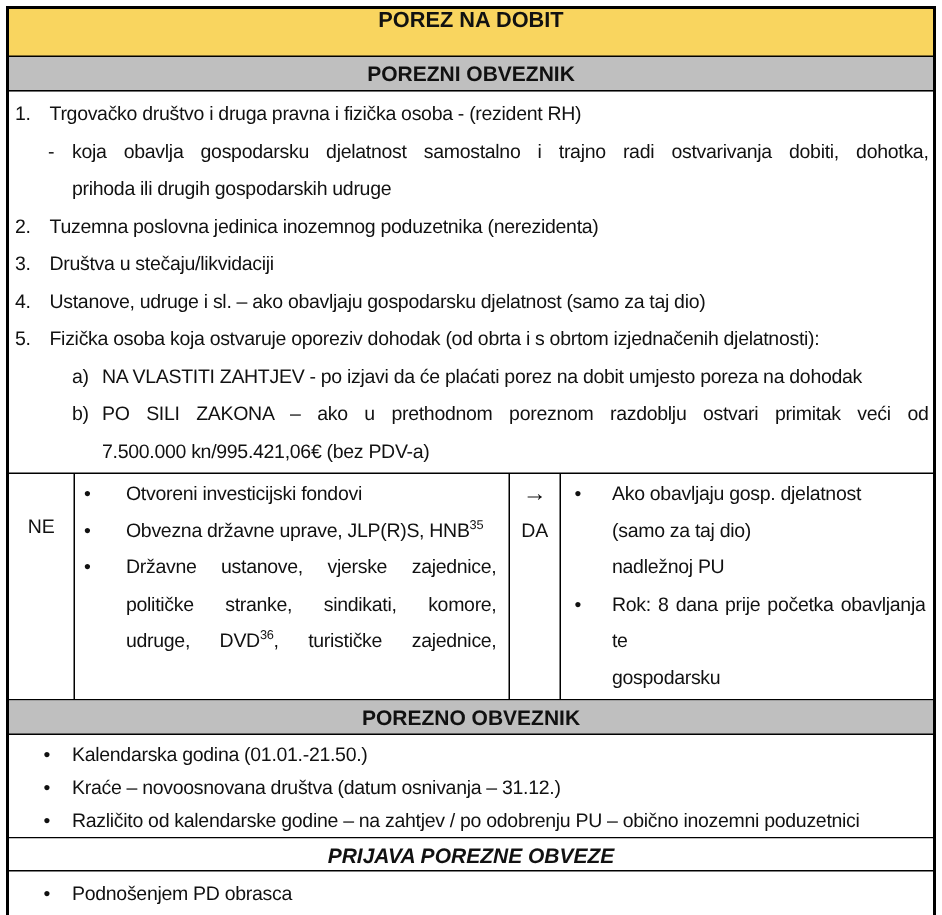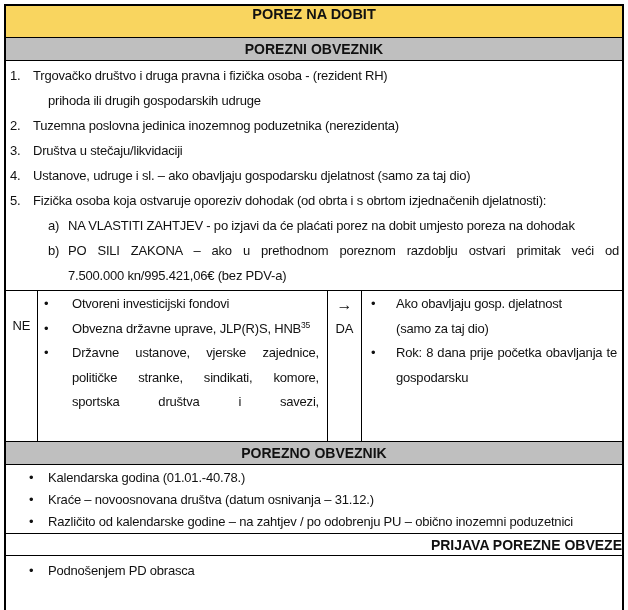--- a/index.html
+++ b/index.html
@@ -6,38 +6,38 @@
   body{width:628px;height:610px;overflow:hidden;
        font-family:"Liberation Sans","DejaVu Sans",sans-serif;color:#111;}
   .doc{margin:4px;width:616px;border:2px solid var(--border,#000);}
   .row{border-bottom:1px solid var(--border,#000);overflow:hidden;}
   .row:last-child{border-bottom:none;}
   
   .title{height:31px;background:var(--title_bg,#F9D55F);display:flex;align-items:flex-start;justify-content:center;
          font-weight:bold;font-size:14.5px;}
   .ghead{height:22px;background:var(--header_bg,#BFBFBF);display:flex;align-items:center;justify-content:center;
          font-weight:bold;font-size:14px;}
-  .whead{height:21px;background:#fff;display:flex;align-items:center;justify-content:flex-end;
-         font-weight:bold;font-size:14px;}
+  .whead{height:21px;background:#fff;display:flex;align-items:center;justify-content:center;
+         font-weight:bold;font-size:14px;font-style:italic;}
   
   .ln{position:relative;font-size:13px;letter-spacing:-0.2px;white-space:nowrap;overflow:hidden;}
   .ln .mk{position:absolute;top:0;}
   .j{text-align:justify;text-align-last:justify;white-space:normal;}
   sup{font-size:8.5px;vertical-align:super;line-height:0;}
   
   .obv{padding:2px 3px 2px 0;}
   .obv .ln{line-height:25px;}
   .lv1{padding-left:27px;} .lv1 .mk{left:4px;}
   .lv2{padding-left:42px;} .lv2 .mk{left:26px;}
   .lv3{padding-left:62px;} .lv3 .mk{left:42px;}
   
   .neda{display:flex;height:150px;}
   .neda .c{border-right:1px solid var(--border,#000);}
   .neda .c:last-child{border-right:none;}
-  .cne{width:32px;display:flex;justify-content:center;align-items:flex-start;padding-top:27px;
+  .cne{width:44px;display:flex;justify-content:center;align-items:flex-start;padding-top:27px;
        font-size:13px;box-sizing:border-box;}
   .cnb{width:281px;padding:1px 8px 0 0;box-sizing:content-box;}
   .cnb .ln{line-height:24.5px;padding-left:34px;}
   .cnb .ln .mk{left:6px;}
   .car{width:34px;display:flex;flex-direction:column;align-items:center;padding-top:2px;
        font-size:13px;box-sizing:border-box;line-height:24px;}
   .car .arr{font-size:16px;}
   .cdb{flex:1;padding:1px 5px 0 0;}
   .cdb .ln{line-height:24.5px;padding-left:34px;}
   .cdb .ln .mk{left:9px;}
@@ -60,20 +60,21 @@
     <span>POREZNI OBVEZNIK</span>
   </div>
 
   <div class="row obv">
     <div class="ln lv1">
       <span class="mk">1.</span>
       <span>Trgovačko društvo i druga pravna i fizička osoba - (rezident RH)</span>
     </div>
     <div class="ln lv2 j">
       <span class="mk">-</span>
+      <span>koja obavlja gospodarsku djelatnost samostalno i trajno radi ostvarivanja dobiti, dohotka,</span>
     </div>
     <div class="ln lv2">
       <span>prihoda ili drugih gospodarskih udruge</span>
     </div>
     <div class="ln lv1">
       <span class="mk">2.</span>
       <span>Tuzemna poslovna jedinica inozemnog poduzetnika (nerezidenta)</span>
     </div>
     <div class="ln lv1">
       <span class="mk">3.</span>
@@ -114,59 +115,62 @@
         <span>Obvezna državne uprave, JLP(R)S, HNB</span><sup>35</sup>
       </div>
       <div class="ln j">
         <span class="mk">•</span>
         <span>Državne ustanove, vjerske zajednice,</span>
       </div>
       <div class="ln j">
         <span>političke stranke, sindikati, komore,</span>
       </div>
       <div class="ln j">
-        <span>sportska društva i savezi,</span>
+        <span>udruge, DVD</span><sup>36</sup><span>, turističke zajednice,</span>
       </div>
       <div class="ln">
         
       </div>
     </div>
     <div class="c car">
       <span class="arr">→</span>
       <span>DA</span>
     </div>
     <div class="c cdb">
       <div class="ln">
         <span class="mk">•</span>
         <span>Ako obavljaju gosp. djelatnost</span>
       </div>
       <div class="ln">
         <span>(samo za taj dio)</span>
       </div>
       <div class="ln j">
         <span class="mk">•</span>
       </div>
+      <div class="ln">
+        <span>nadležnoj PU</span>
+      </div>
       <div class="ln j">
         <span class="mk">•</span>
         <span>Rok: 8 dana prije početka obavljanja te</span>
       </div>
       <div class="ln">
         <span>gospodarsku</span>
       </div>
     </div>
   </div>
 
   <div class="row ghead">
     <span>POREZNO OBVEZNIK</span>
   </div>
 
   <div class="row rlist">
     <div class="ln">
       <span class="mk">•</span>
-      <span>Kalendarska godina (01.01.-40.78.)</span>
+      <span>Kalendarska godina (01.01.-21.50.)</span>
     </div>
     <div class="ln">
       <span class="mk">•</span>
       <span>Kraće – novoosnovana društva (datum osnivanja – 31.12.)</span>
     </div>
     <div class="ln">
       <span class="mk">•</span>
       <span>Različito od kalendarske godine – na zahtjev / po odobrenju PU – obično inozemni poduzetnici</span>
     </div>
   </div>

